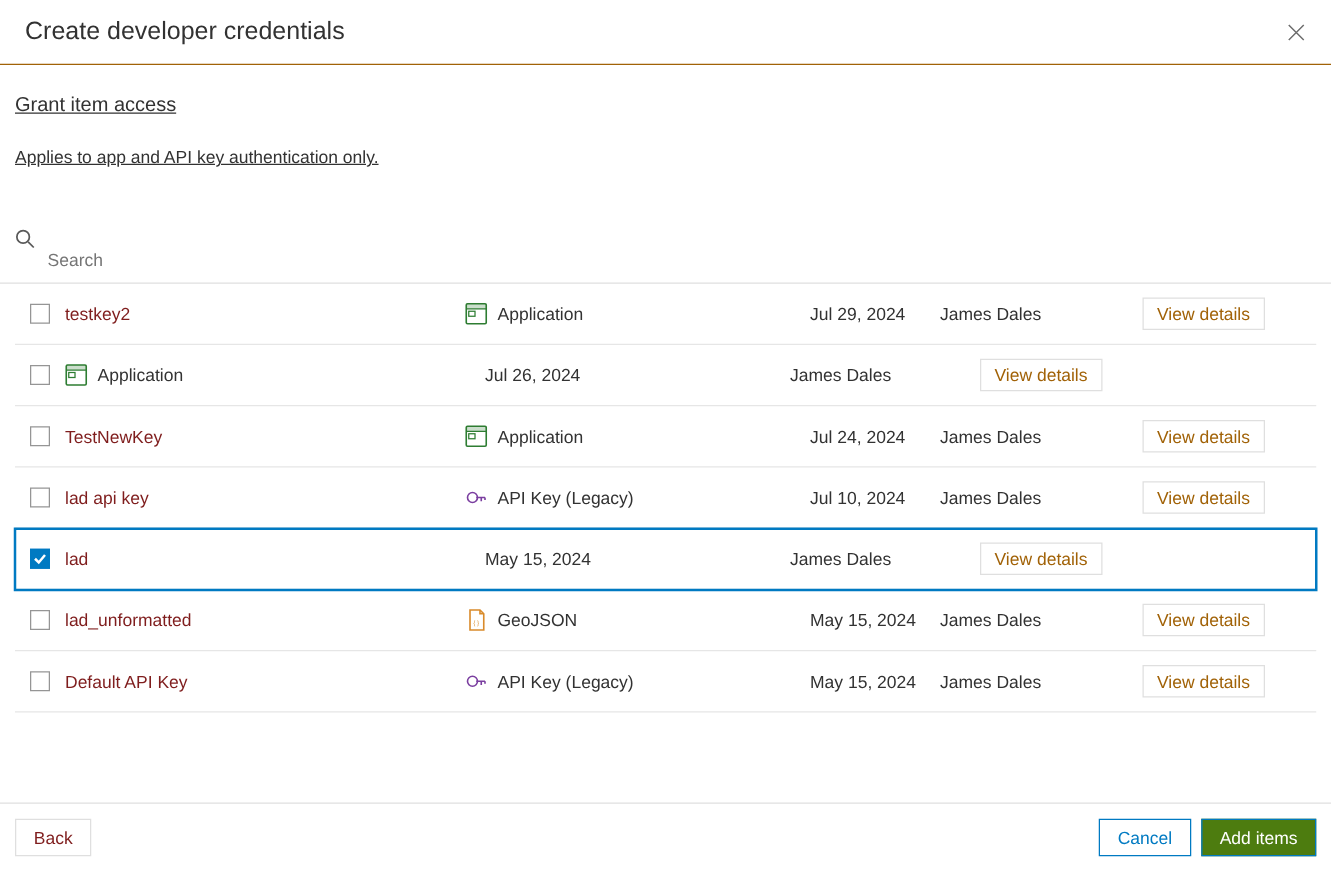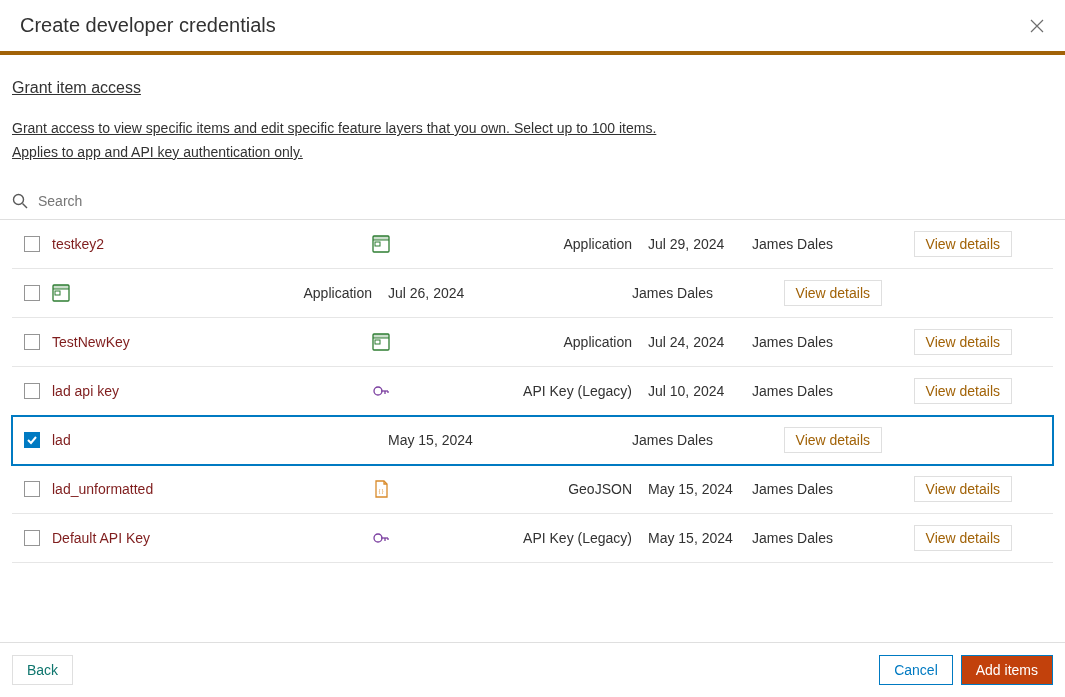--- a/index.html
+++ b/index.html
@@ -1,66 +1,65 @@
 <!DOCTYPE html>
 <html><head>
 <meta charset="utf-8">
 <style>
   * { box-sizing: border-box; margin: 0; padding: 0; }
   html, body { width: 1065px; height: 697px; font-family: "Avenir Next", "Helvetica Neue", Arial, sans-serif; color: #323232; overflow: hidden; }
   .modal { width: 100%; height: 100%; display: flex; flex-direction: column; background: #fff; }
-  .header { display: flex; align-items: center; justify-content: space-between; padding: 14px 20px 14px 20px; border-bottom: 4px solid #a16207; }
+  .header { display: flex; align-items: center; justify-content: space-between; padding: 14px 20px 14px 20px; border-bottom: 1px solid #a16207; }
   .title { font-size: 20px; font-weight: 400; color: #323232; }
   .close { width: 16px; height: 16px; display:flex; align-items:center; justify-content:center; cursor:pointer; color:#6e6e6e; }
   .body { flex: 1 1 auto; display: flex; flex-direction: column; overflow: hidden; }
   .intro { padding: 24px 12px 18px 12px; text-decoration: underline; }
   .section-title { font-size: 16px; font-weight: 400; color: #323232; margin-bottom: 20px; }
   .desc { font-size: 14px; color: #323232; line-height: 1.7; }
   .search-wrap { padding: 10px 12px 10px 12px; display:flex; align-items:center; border-bottom:1px solid #dfdfdf; }
   .search-icon { color:#595959; margin-right:10px; display:flex; align-items:center; }
-  .search-input { border:none; outline:none; font-size:14px; width:300px; background:transparent; }
+  .search-input { border:none; outline:none; font-size:14px; width:300px; background:transparent;margin-top:34px; }
   .table { flex:1 1 auto; overflow-y:auto; padding: 0 12px 30px 12px; position: relative; }
   .row { display:grid; grid-template-columns: 40px 320px 260px 120px 130px 130px; align-items:center; min-height:49px; border-bottom:1px solid #e6e6e6; font-size:14px; color:#323232; }
   .row.selected { outline: 2px solid #007ac2; outline-offset:-1px; background:#fff; }
   .checkbox { width:16px; height:16px; border:1px solid #959595; margin:0 auto; display:flex; align-items:center; justify-content:center; background:#fff; cursor:pointer; }
   .checkbox.checked { background:#007ac2; border-color:#007ac2; }
   .checkbox.checked svg { display:block; }
   .checkbox svg { display:none; }
   .name { color:#7f1d1d; }
-  .type { display:flex; align-items:center; gap:8px;justify-content:space-between; }
+  .type { display:flex; align-items:center; gap:8px; }
   .type-icon { width:18px; height:18px; display:flex; align-items:center; justify-content:center; }
   .date { color:#323232;margin-left:16px; }
   .owner { color:#323232; }
   .details { justify-self:end; }
   .details-btn { border:1px solid #dfdfdf; background:#fff; color:#a16207; padding:4px 11px; font-size:14px; cursor:pointer; }
   .footer { border-top:1px solid #dfdfdf; padding:12px 12px; display:flex; align-items:center; justify-content:space-between; }
   .foot-right { display:flex; gap:8px; }
   .btn { font-size:14px; padding:6px 14px; cursor:pointer; border:1px solid #007ac2; background:#fff; color:#007ac2; }
-  .btn.secondary { border:1px solid #dfdfdf; color:#0f766e; background:#fff; }
-  .btn.primary { background:#c2410c; color:#fff; }
+  .btn.secondary { border:1px solid #dfdfdf; color:#7f1d1d; background:#fff; }
+  .btn.primary { background:#4d7c0f; color:#fff; }
 </style>
 </head>
 <body>
 
 <div class="modal">
 
   <div class="header">
     <div class="title">Create developer credentials</div>
     <div class="close">
       <svg width="14" height="14" viewBox="0 0 14 14">
           <path d="M1 1 L13 13 M13 1 L1 13" stroke="#6e6e6e" stroke-width="1.2" fill="none"></path>
         </svg>
     </div>
   </div>
 
   <div class="body">
 
     <div class="intro">
       <div class="section-title">Grant item access</div>
-      <div class="desc">Grant access to view specific items and edit specific feature layers that you own. Select up to 100 items.</div>
       <div class="desc">Applies to app and API key authentication only.</div>
     </div>
 
     <div class="search-wrap">
       <span class="search-icon">
         <svg width="16" height="16" viewBox="0 0 16 16">
             <circle cx="6.5" cy="6.5" r="5" stroke="#595959" stroke-width="1.4" fill="none"></circle>
             <line x1="10.5" y1="10.5" x2="15" y2="15" stroke="#595959" stroke-width="1.4"></line>
           </svg>
       </span>

